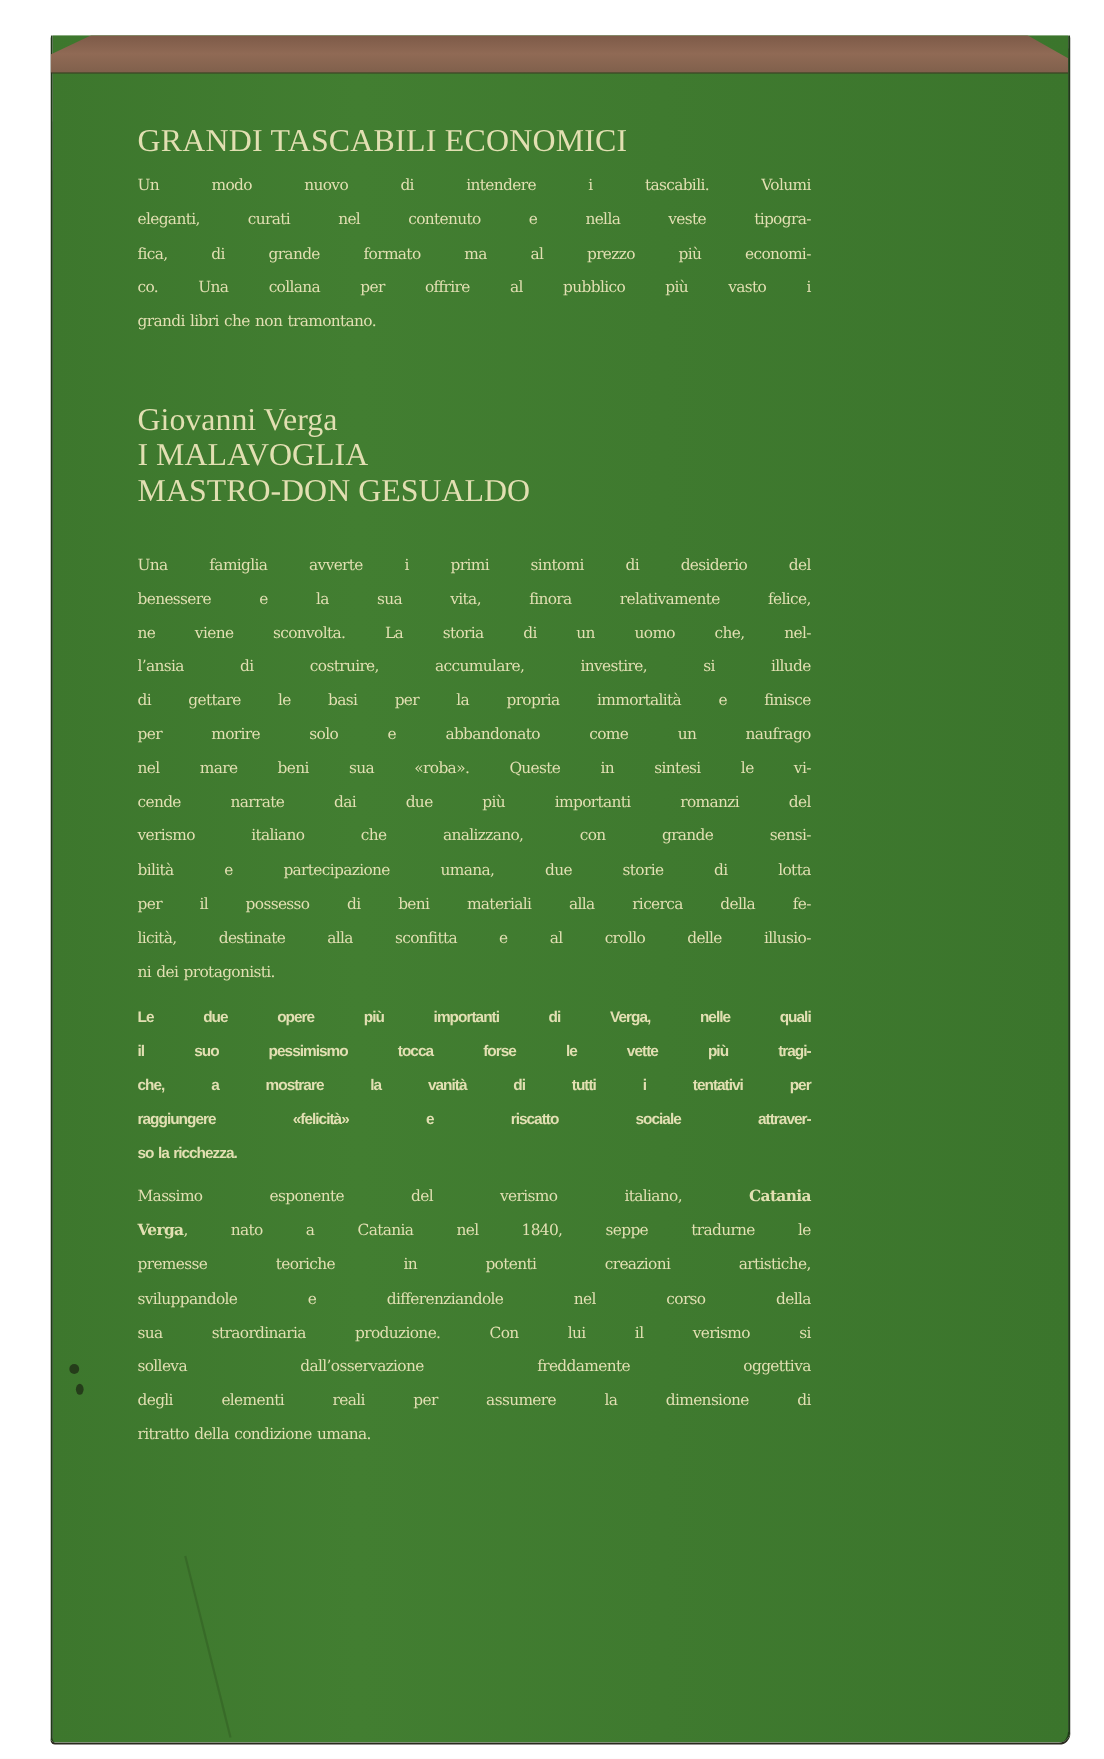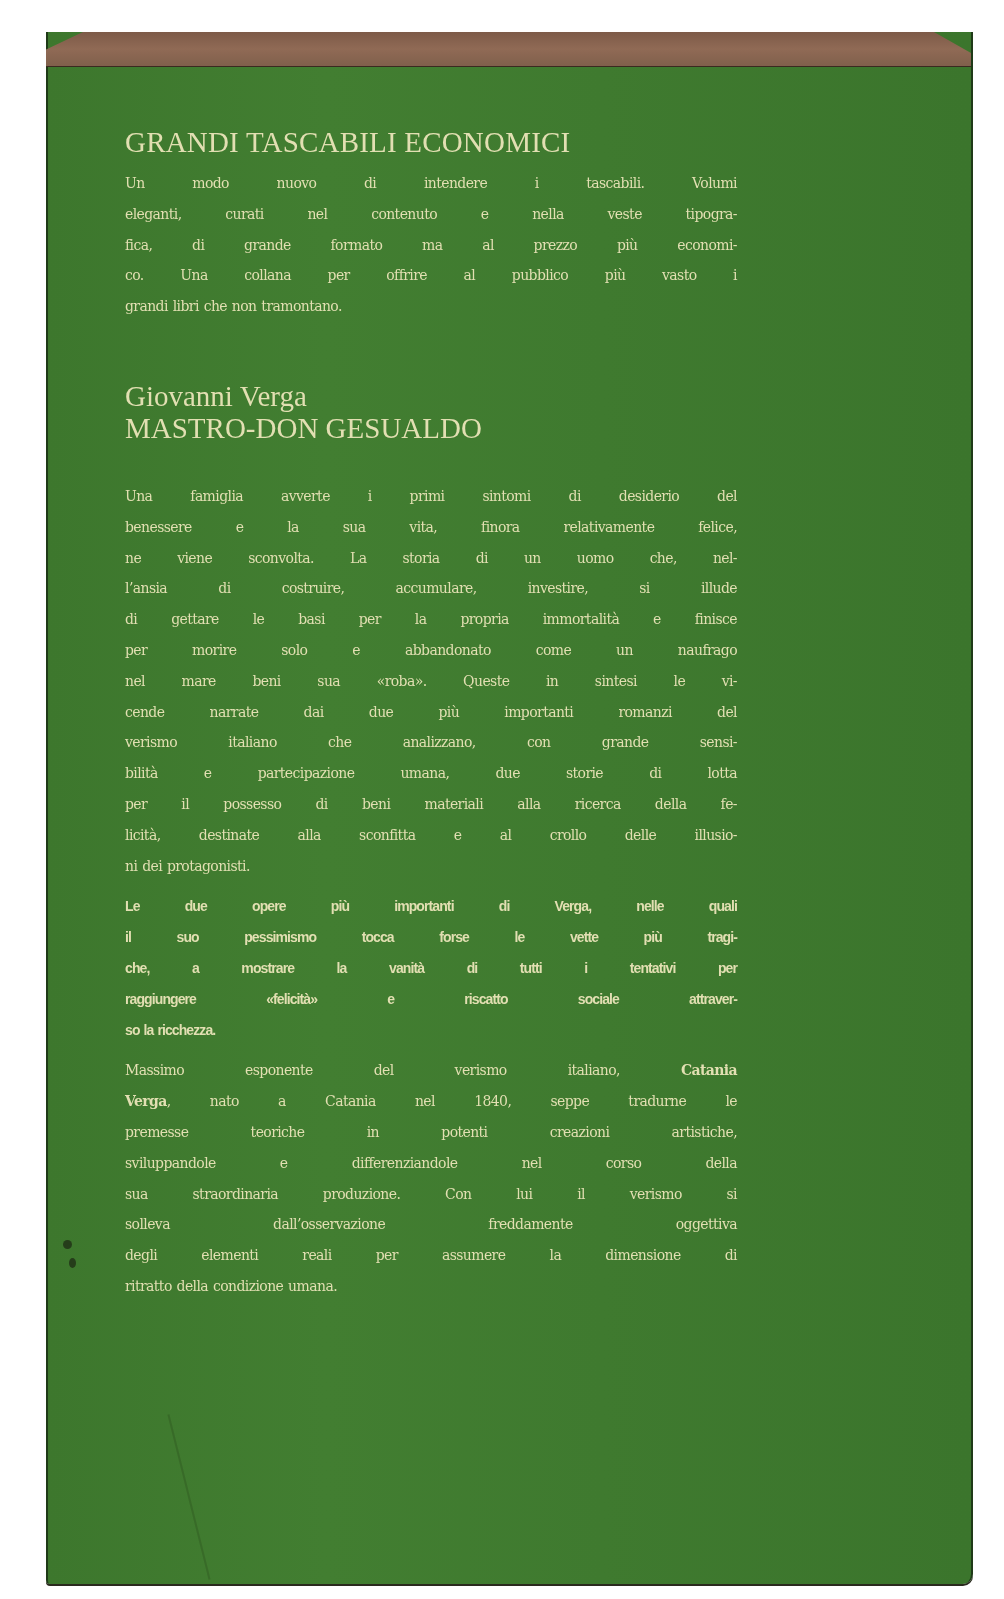--- a/index.html
+++ b/index.html
@@ -48,21 +48,21 @@
   }
   .stain {
     position: absolute;
     border-radius: 50%;
     background: #1e2a14;
     opacity: 0.75;
   }
   .content {
     position: absolute;
     left: 125px;
-    top: 124px;
+    top: 110px;
     width: 612px;
     color: #e2dfb2;
     font-family: "DejaVu Serif", serif;
   }
   .series-title {
     font-family: "Liberation Serif", serif;
     font-size: 29px;
     letter-spacing: 0.2px;
     line-height: 36px;
     margin: 0 0 8px 0;
@@ -133,20 +133,21 @@
   <p class="para">
     <span class="line">Un modo nuovo di intendere i tascabili. Volumi</span>
     <span class="line">eleganti, curati nel contenuto e nella veste tipogra-</span>
     <span class="line">fica, di grande formato ma al prezzo più economi-</span>
     <span class="line">co. Una collana per offrire al pubblico più vasto i</span>
     <span class="line last">grandi libri che non tramontano.</span>
   </p>
 
   <div class="book-block">
     <span class="author">Giovanni Verga</span>
+    <span class="title">I MALAVOGLIA</span>
     <span class="title">MASTRO-DON GESUALDO</span>
   </div>
 
   <p class="para synopsis">
     <span class="line">Una famiglia avverte i primi sintomi di desiderio del</span>
     <span class="line">benessere e la sua vita, finora relativamente felice,</span>
     <span class="line">ne viene sconvolta. La storia di un uomo che, nel-</span>
     <span class="line">l’ansia di costruire, accumulare, investire, si illude</span>
     <span class="line">di gettare le basi per la propria immortalità e finisce</span>
     <span class="line">per morire solo e abbandonato come un naufrago</span>

